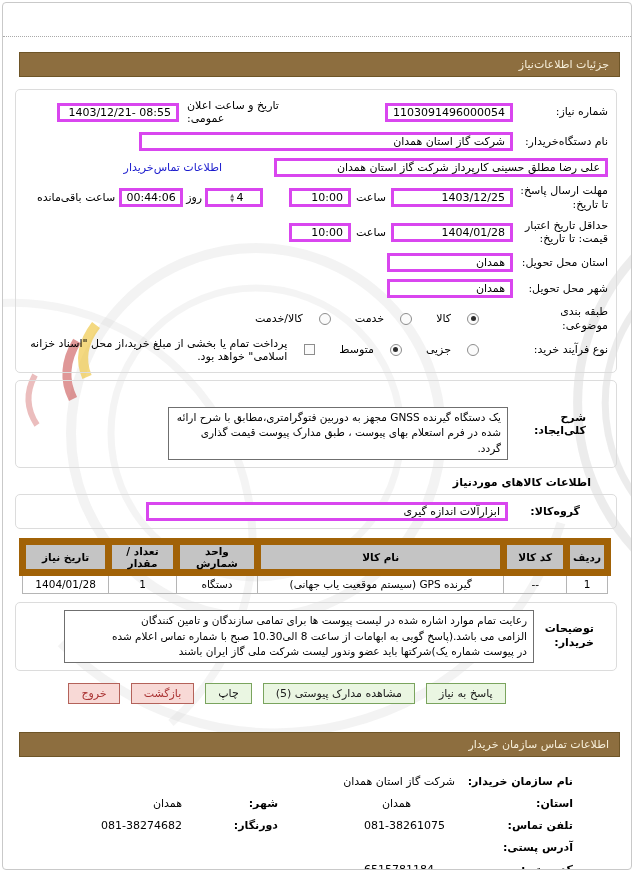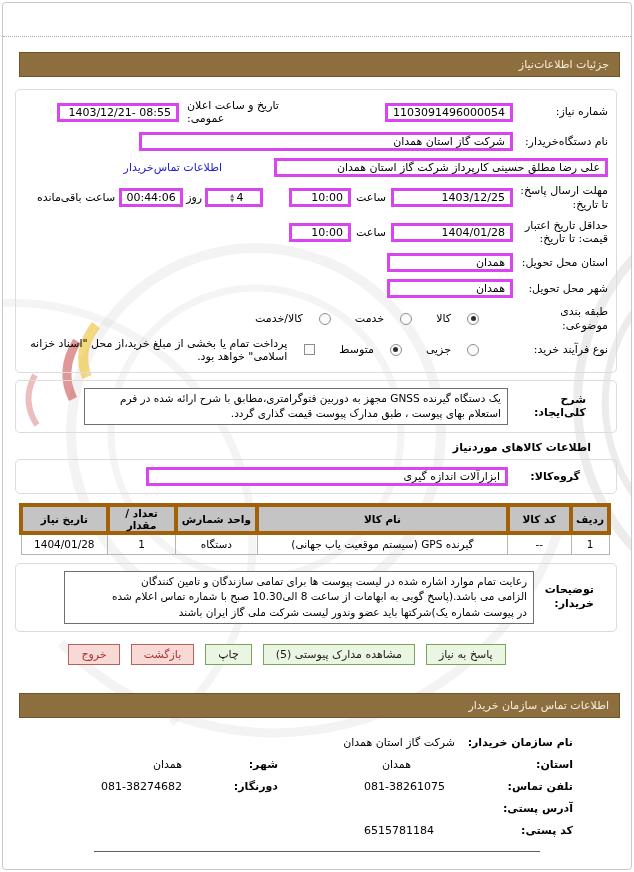--- a/index.html
+++ b/index.html
@@ -22,21 +22,21 @@
   .num { direction:ltr; unicode-bidi:isolate; }
   .tbox { border:1px solid #6f6f6f; background:#fff; padding:2px 6px; line-height:1.5; text-align:right; }
   .radio { width:12px; height:12px; border:1px solid #8d8d8d; border-radius:50%; background:#fbfbfb;
     display:inline-block; position:relative; flex:none; margin-left:4px; }
   .radio.checked::after { content:""; position:absolute; inset:2.5px; background:#2e2e2e; border-radius:50%; }
   .checkbox { width:11px; height:11px; border:1px solid #8d8d8d; background:#fbfbfb; flex:none; margin-left:5px; }
   .ritem { display:flex; align-items:center; margin-left:24px;gap:12px; }
   .link { color:#1a1acd; cursor:pointer; }
   .bold { font-weight:bold; }
   table.goods { border-collapse:collapse; margin:9px 20px 0 18px; width:592px; font-size:10.5px; }
-  table.goods th { background:#c4c4c4; border:4px solid #a16207; font-weight:bold; height:21px; padding:0 3px; }
+  table.goods th { background:#c4c4c4; border:7px solid #a16207; font-weight:bold; height:21px; padding:0 3px; }
   table.goods td { border:1px solid #b5b5b5; height:21px; text-align:center; padding:1px 3px; }
   .btnrow { display:flex; justify-content:center; gap:11px; margin:12px 60px 0 0; }
   .btn { border:1px solid; height:21px; padding:0 12px; display:flex; align-items:center; cursor:pointer; }
   .btn.green { background:#eaf6e2; border-color:#7aa45e; color:#1c1c1c; }
   .btn.pink  { background:#f8d9d6; border-color:#b4625a; color:#a33; }
   .contact { margin:18px 58px 0 20px; }
   .crow { display:grid; grid-template-columns:118px 135px 98px 1fr; align-items:baseline; margin-bottom:9px; }
   .crow .lab { font-weight:bold; }
   .crow .lab2 { font-weight:bold; padding-right:42px; }
   .crow .val2 { padding-right:40px; }
@@ -173,21 +173,21 @@
         </span>
         <span class="ritem" style="margin-left:0;">
           <span class="checkbox"></span>
           <span>پرداخت تمام یا بخشی از مبلغ خرید،از محل "اسناد خزانه اسلامی" خواهد بود.</span>
         </span>
       </div>
     </div>
 
     <div class="panel panelB" style="display:flex; align-items:center;">
       <span class="bold" style="width:78px; flex:none; margin-right:22px;">شرح کلی‌ایجاد:</span>
-      <div class="tbox" style="width:424px; font-size:10.5px;">
+      <div class="tbox" style="width:340px; font-size:10.5px;margin-top:19px;">
         <span>یک دستگاه گیرنده GNSS مجهز به دوربین  فتوگرامتری،مطابق با شرح ارائه شده در فرم استعلام بهای پیوست ، طبق مدارک پیوست قیمت گذاری گردد.</span>
       </div>
     </div>
 
     <div class="bold" style="margin:8px 40px 0 0;">اطلاعات کالاهای موردنیاز</div>
 
     <div class="panel panelB" style="display:flex; align-items:center; margin-top:5px;">
       <span class="bold" style="width:72px; flex:none; margin-right:28px;">گروه‌کالا:</span>
       <div class="ibox" style="width:362px;">
         <span>ابزارآلات اندازه گیری</span>

